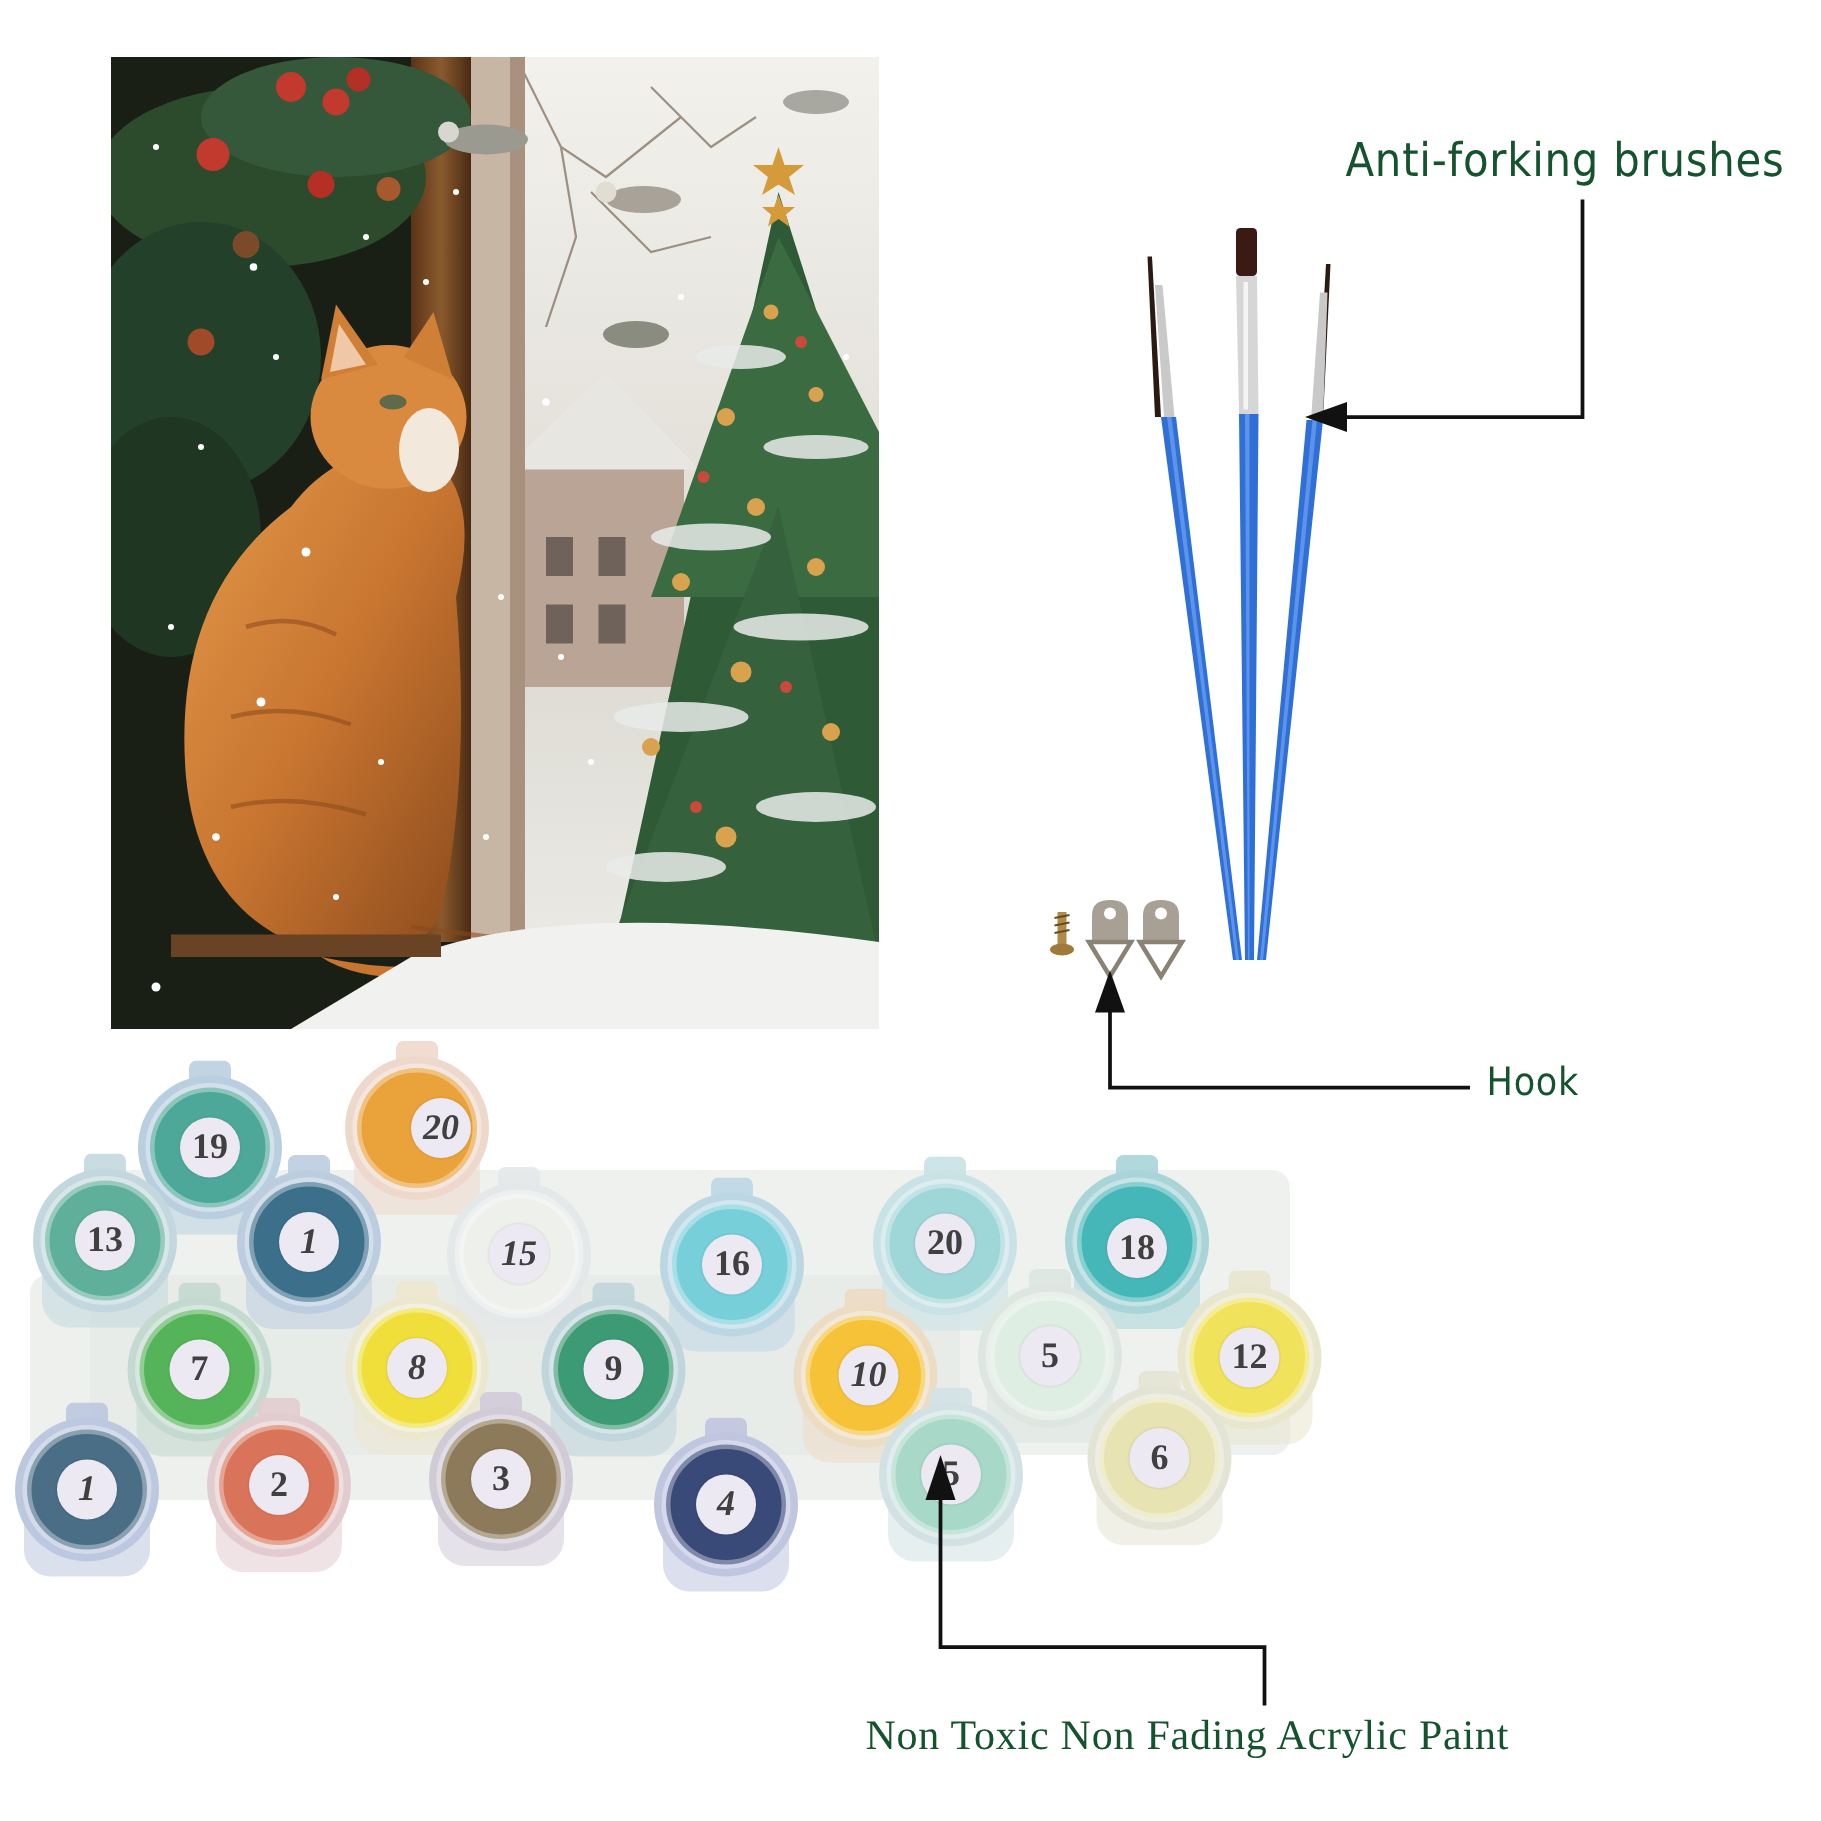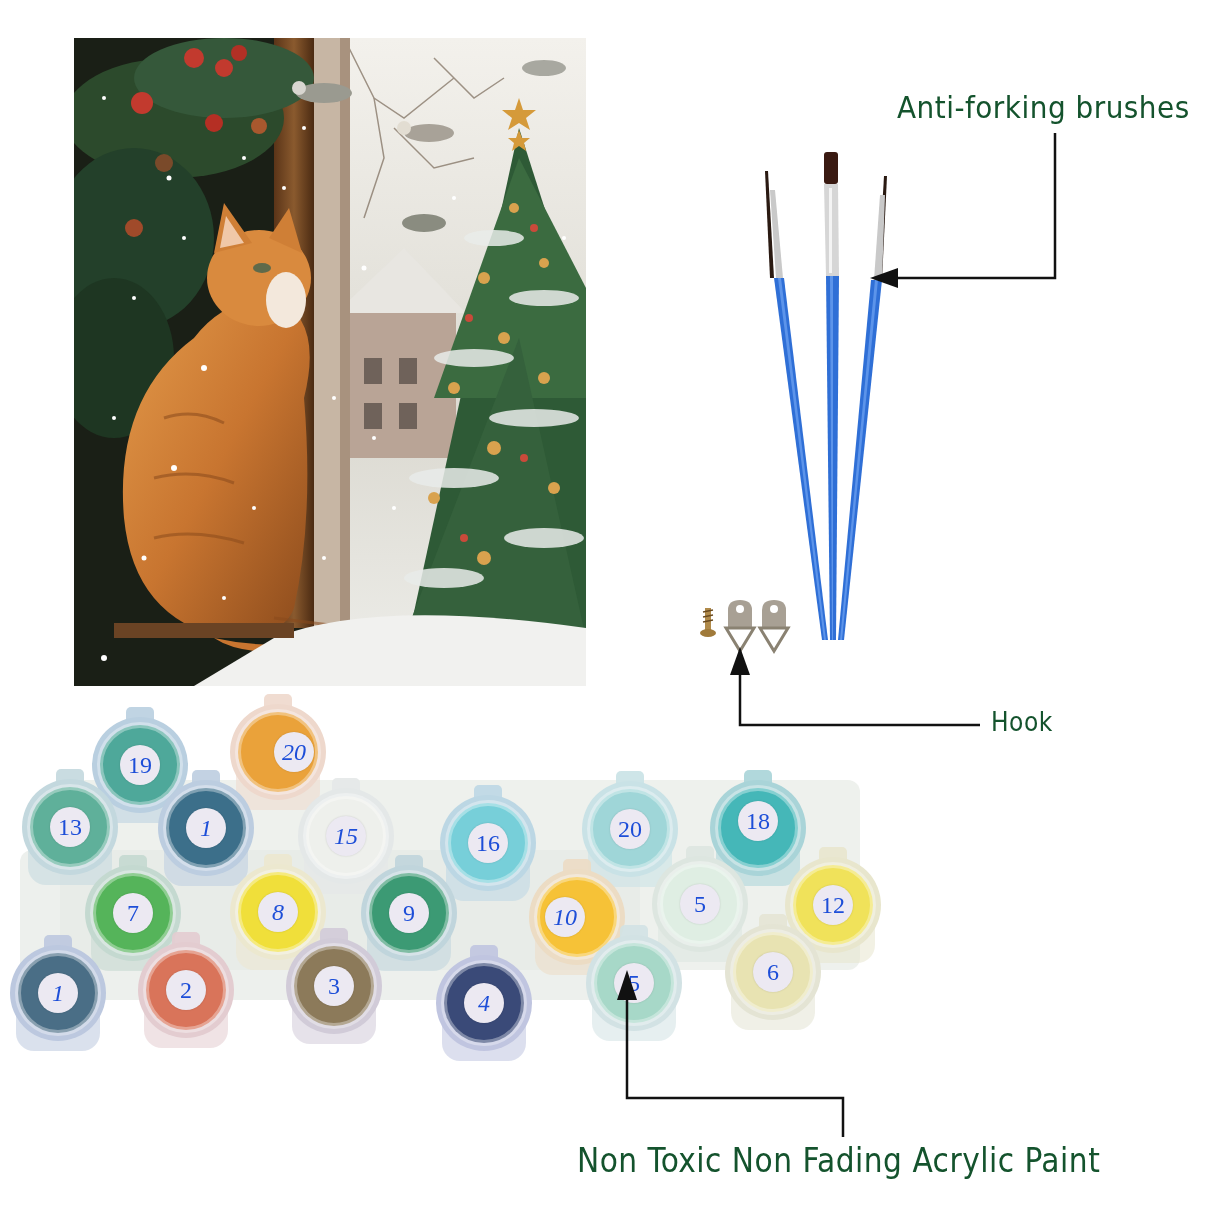--- a/index.html
+++ b/index.html
@@ -5,21 +5,21 @@
   html, body { margin: 0; padding: 0; background: #ffffff; }
   body { width: 1214px; height: 1214px; position: relative; overflow: hidden; font-family: "Liberation Sans", sans-serif; }
   .abs { position: absolute; }
   .label {
     position: absolute; color: #14532d; font-family: "DejaVu Sans Condensed", "DejaVu Sans", sans-serif;
     font-stretch: condensed; letter-spacing: 0.5px; white-space: nowrap; line-height: 1;
   }
   .pot-num {
     position: absolute; width: 40px; height: 40px; margin-left: -20px; margin-top: -20px;
     border-radius: 50%; background: #ece9f2; display: flex; align-items: center; justify-content: center;
-    font-family: "Liberation Serif", serif; font-weight: normal; font-size: 24px; color: #1d4ed8;
+    font-family: "Liberation Serif", serif; font-weight: bold; font-size: 24px; color: #404040;
     box-shadow: 0 0 2px rgba(0,0,0,0.15);
   }
   .pot-num.italic { font-style: italic; }
   .pot { position: absolute; }
 </style>
 </head>
 <body>
 
 <div class="abs" style="left:74px; top:38px; width:512px; height:648px; overflow:hidden;">
   <svg width="512" height="648" viewBox="0 0 512 648">
@@ -276,21 +276,21 @@
           <circle cx="52" cy="58" r="48" fill="#c9e2e6"></circle>
           <circle cx="52" cy="58" r="40" fill="#9fd6d8"></circle>
           <circle cx="52" cy="58" r="40" fill="none" stroke="rgba(255,255,255,0.35)" stroke-width="6"></circle>
         </svg><div class="pot-num" style="left: 52px; top: 58px;">20</div></div>
       <div class="pot" style="left: 706px; top: 80px; width: 104px; height: 120px;"><svg width="104" height="120" viewBox="0 0 104 120">
           <rect x="38" y="0" width="28" height="18" rx="5" fill="#a9d4d8" opacity="0.9"></rect>
           <rect x="10" y="60" width="84" height="56" rx="18" fill="#a9d4d8" opacity="0.55"></rect>
           <circle cx="52" cy="58" r="48" fill="#a9d4d8"></circle>
           <circle cx="52" cy="58" r="40" fill="#45b7b8"></circle>
           <circle cx="52" cy="58" r="40" fill="none" stroke="rgba(255,255,255,0.35)" stroke-width="6"></circle>
-        </svg><div class="pot-num" style="left: 52px; top: 51px;">18</div></div>
+        </svg><div class="pot-num" style="left: 52px; top: 62px;">18</div></div>
       <div class="pot" style="left: 81px; top: 165px; width: 104px; height: 120px;"><svg width="104" height="120" viewBox="0 0 104 120">
           <rect x="38" y="0" width="28" height="18" rx="5" fill="#c4d9d0" opacity="0.9"></rect>
           <rect x="10" y="60" width="84" height="56" rx="18" fill="#c4d9d0" opacity="0.55"></rect>
           <circle cx="52" cy="58" r="48" fill="#c4d9d0"></circle>
           <circle cx="52" cy="58" r="40" fill="#55b45a"></circle>
           <circle cx="52" cy="58" r="40" fill="none" stroke="rgba(255,255,255,0.35)" stroke-width="6"></circle>
         </svg><div class="pot-num" style="left: 52px; top: 58px;">7</div></div>
       <div class="pot" style="left: 226px; top: 164px; width: 104px; height: 120px;"><svg width="104" height="120" viewBox="0 0 104 120">
           <rect x="38" y="0" width="28" height="18" rx="5" fill="#ece8cf" opacity="0.9"></rect>
           <rect x="10" y="60" width="84" height="56" rx="18" fill="#ece8cf" opacity="0.55"></rect>
@@ -304,21 +304,21 @@
           <circle cx="52" cy="58" r="48" fill="#c0d5dc"></circle>
           <circle cx="52" cy="58" r="40" fill="#3c9a74"></circle>
           <circle cx="52" cy="58" r="40" fill="none" stroke="rgba(255,255,255,0.35)" stroke-width="6"></circle>
         </svg><div class="pot-num" style="left: 52px; top: 58px;">9</div></div>
       <div class="pot" style="left: 525px; top: 169px; width: 104px; height: 120px;"><svg width="104" height="120" viewBox="0 0 104 120">
           <rect x="38" y="0" width="28" height="18" rx="5" fill="#ecdcc4" opacity="0.9"></rect>
           <rect x="10" y="60" width="84" height="56" rx="18" fill="#ecdcc4" opacity="0.55"></rect>
           <circle cx="52" cy="58" r="48" fill="#ecdcc4"></circle>
           <circle cx="52" cy="58" r="40" fill="#f6c237"></circle>
           <circle cx="52" cy="58" r="40" fill="none" stroke="rgba(255,255,255,0.35)" stroke-width="6"></circle>
-        </svg><div class="pot-num italic" style="left: 40px; top: 58px;">10</div></div>
+        </svg><div class="pot-num italic" style="left: 54px; top: 58px;">10</div></div>
       <div class="pot" style="left: 648px; top: 156px; width: 104px; height: 120px;"><svg width="104" height="120" viewBox="0 0 104 120">
           <rect x="38" y="0" width="28" height="18" rx="5" fill="#dde6e0" opacity="0.9"></rect>
           <rect x="10" y="60" width="84" height="56" rx="18" fill="#dde6e0" opacity="0.55"></rect>
           <circle cx="52" cy="58" r="48" fill="#dde6e0"></circle>
           <circle cx="52" cy="58" r="40" fill="#dfeee3"></circle>
           <circle cx="52" cy="58" r="40" fill="none" stroke="rgba(255,255,255,0.35)" stroke-width="6"></circle>
         </svg><div class="pot-num" style="left: 52px; top: 58px;">5</div></div>
       <div class="pot" style="left: 781px; top: 157px; width: 104px; height: 120px;"><svg width="104" height="120" viewBox="0 0 104 120">
           <rect x="38" y="0" width="28" height="18" rx="5" fill="#e8e6cd" opacity="0.9"></rect>
           <rect x="10" y="60" width="84" height="56" rx="18" fill="#e8e6cd" opacity="0.55"></rect>
@@ -378,13 +378,13 @@
 
   <polyline points="980,725 740,725 740,672" fill="none" stroke="#111" stroke-width="2.5"></polyline>
   <polygon points="740,647 730,675 750,675" fill="#111"></polygon>
 
   <polyline points="843,1137 843,1098 627,1098 627,1000" fill="none" stroke="#111" stroke-width="2.5"></polyline>
   <polygon points="627,970 617,1000 637,1000" fill="#111"></polygon>
 </svg>
 
 <div class="label" style="left:897px; top:92px; font-size:31px;">Anti-forking brushes</div>
 <div class="label" style="left:991px; top:709px; font-size:26px;">Hook</div>
-<div class="label" style="left:577px; top:1144px; font-size:33px;">Non Toxic Non Fading Acrylic Paint</div>
+<div class="label" style="left:577px; top:1144px; font-size:28px;font-family:Liberation Serif, serif;">Non Toxic Non Fading Acrylic Paint</div>
 
 </body></html>

